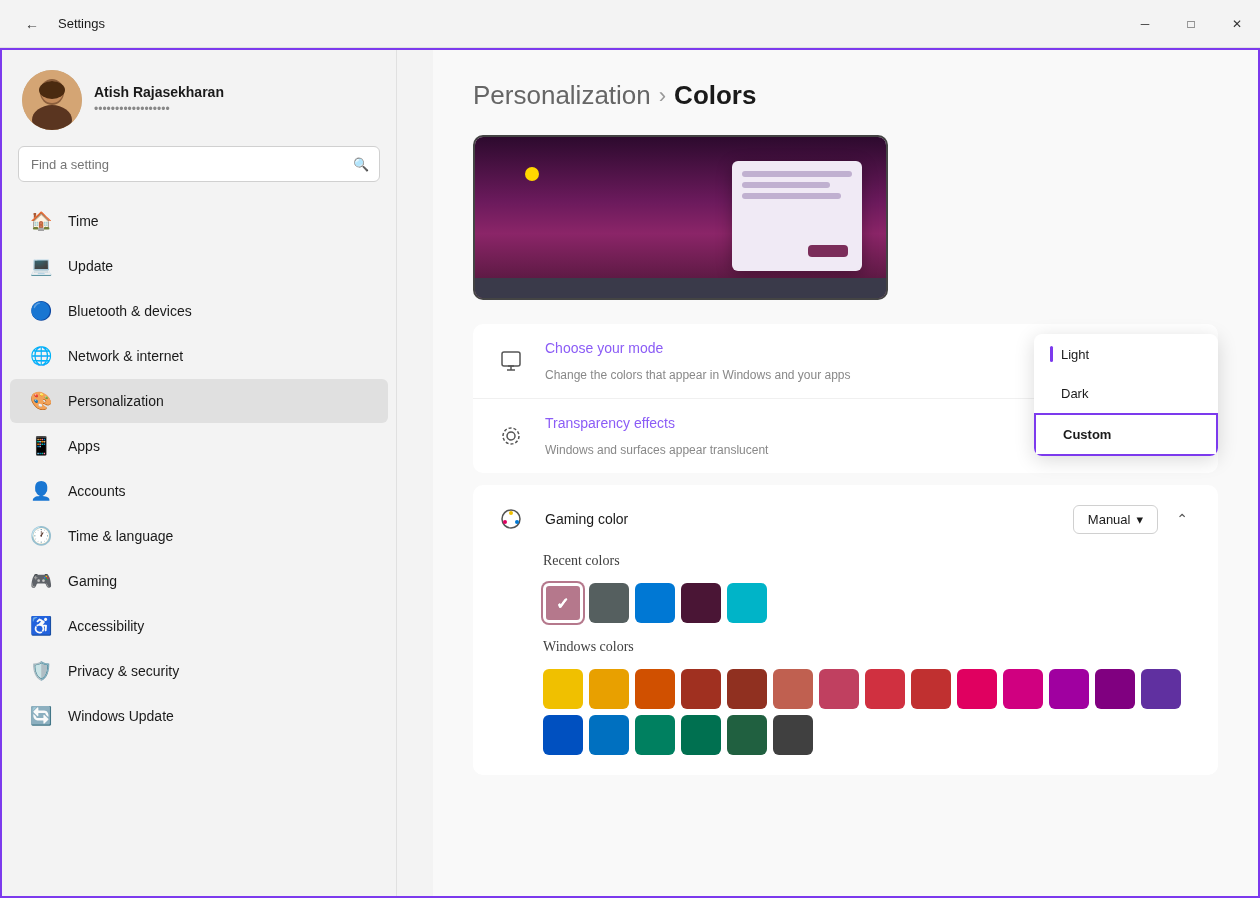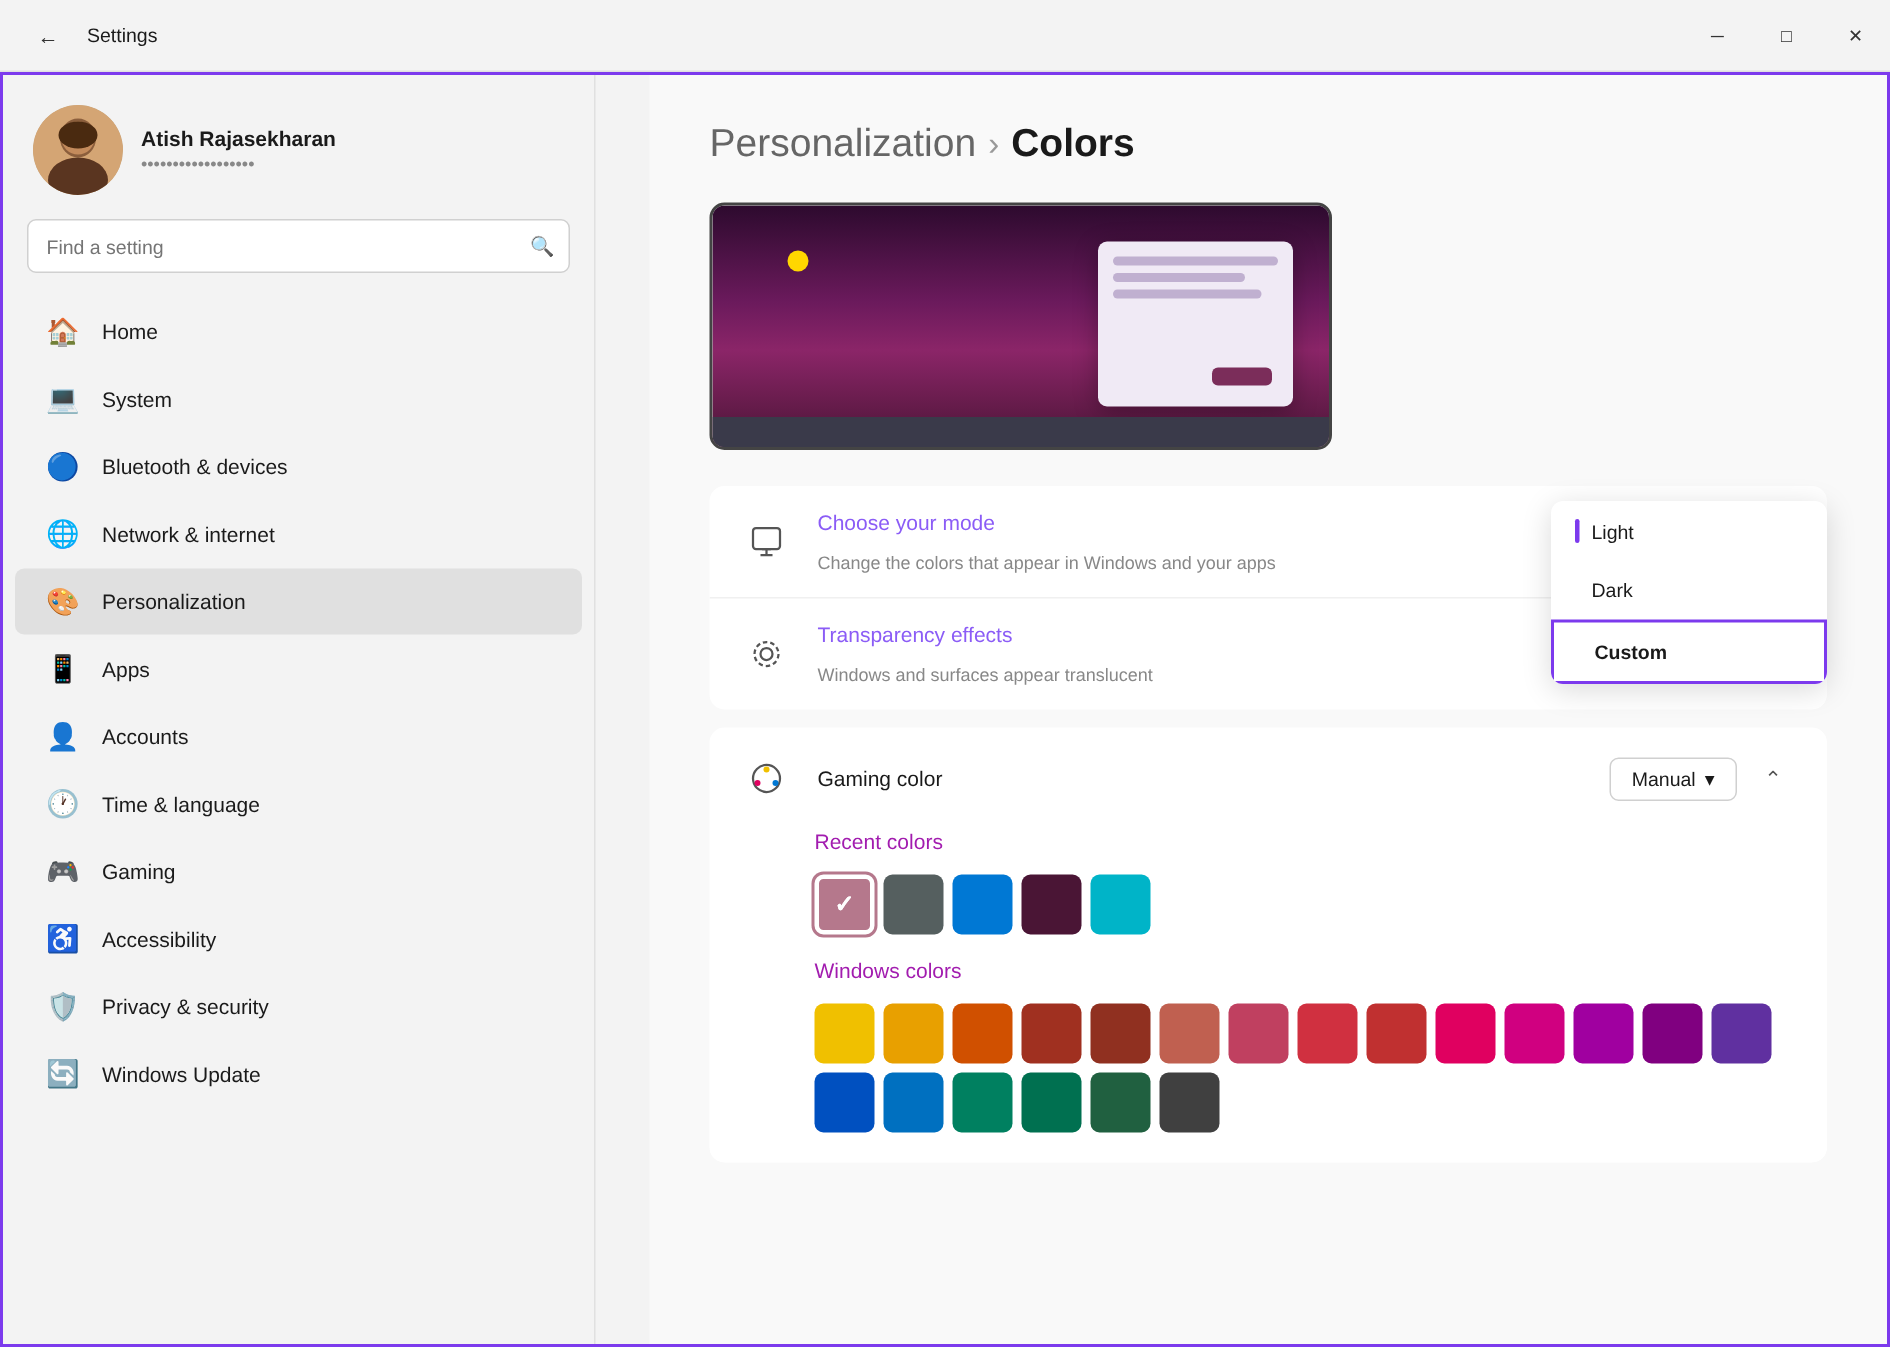--- a/index.html
+++ b/index.html
@@ -301,21 +301,22 @@
       cursor: pointer;
       color: #555;
       font-size: 14px;
       border: none;
       background: transparent;
     }
     .accent-section-title {
       font-size: 14px;
       font-weight: 500;
       margin-bottom: 14px;
-      color: #a21caf;
+      color: #404040;
+      font-family: Liberation Serif, serif;
     }
     .color-swatches {
       display: flex;
       flex-wrap: wrap;
       gap: 6px;
     }
     .color-swatch {
       width: 40px;
       height: 40px;
       border-radius: 6px;
@@ -431,25 +432,25 @@
     </div>
 
     <div class="search-container">
       <input class="search-input" type="text" placeholder="Find a setting" style="">
       <span class="search-icon-wrap">🔍</span>
     </div>
 
     <div id="nav-list">
         <div class="nav-item">
       <span class="nav-icon">🏠</span>
-      <span>Home</span>
+      <span>Time</span>
     </div>
         <div class="nav-item">
       <span class="nav-icon">💻</span>
-      <span>System</span>
+      <span>Update</span>
     </div>
         <div class="nav-item">
       <span class="nav-icon">🔵</span>
       <span>Bluetooth &amp; devices</span>
     </div>
         <div class="nav-item">
       <span class="nav-icon">🌐</span>
       <span>Network &amp; internet</span>
     </div>
         <div class="nav-item active">

